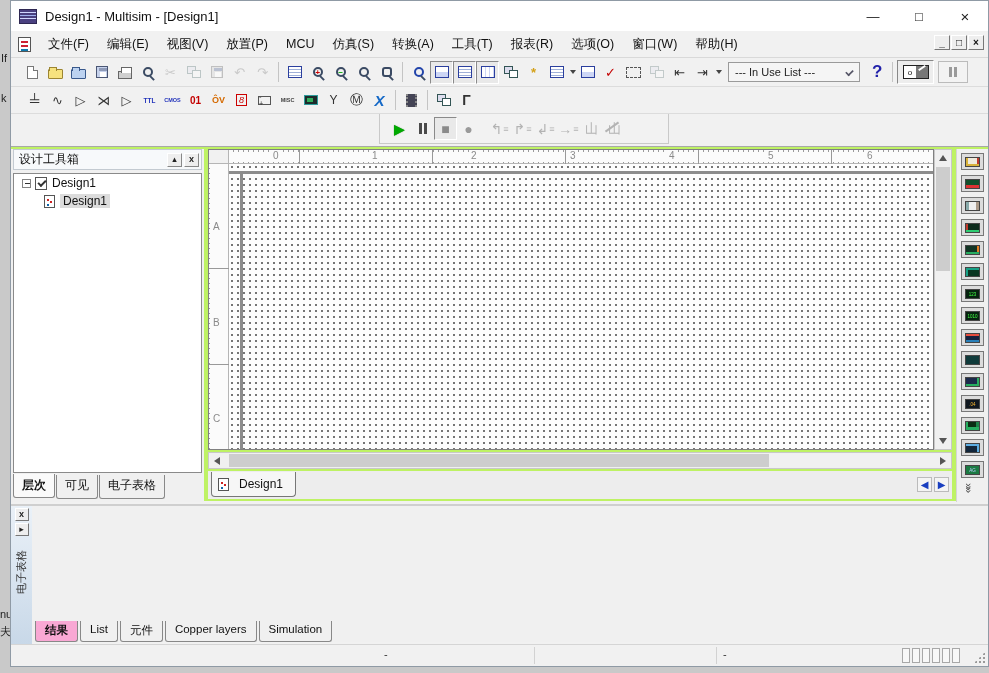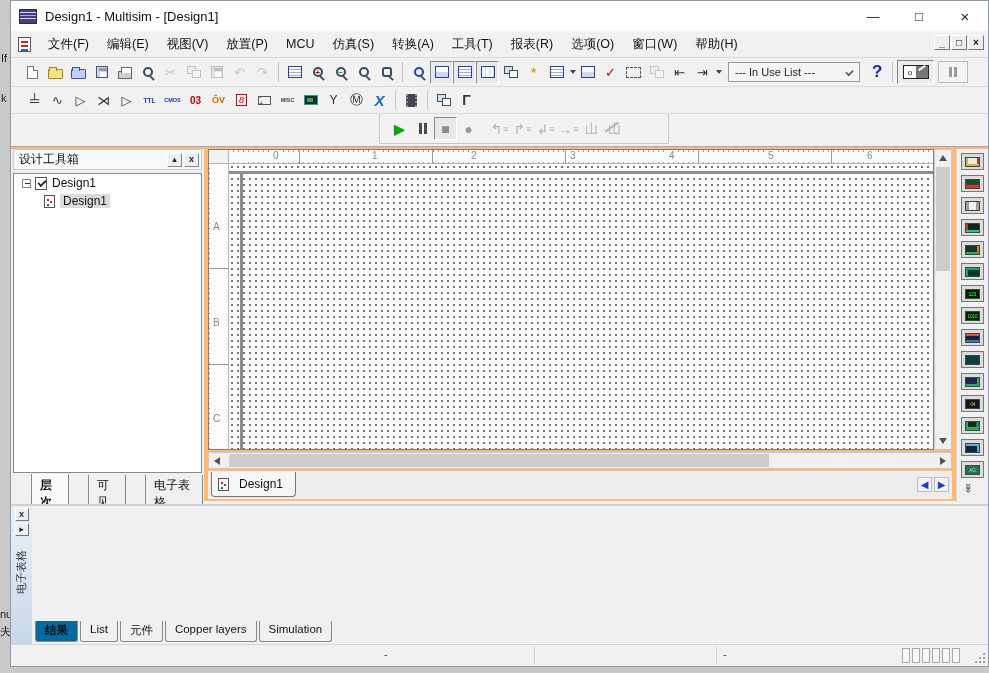--- a/index.html
+++ b/index.html
@@ -76,21 +76,21 @@
   .simbar .tb { font-size:14px; }
   .play { color:#00aa00; text-shadow:0 0 1px #060; }
   .pausebars { display:flex; gap:2px; } .pausebars i { width:3px; height:11px; background:#4a4a4a; }
   .stopbox { border:1px solid; border-color:#8a8a8a #fff #fff #8a8a8a; background:#e9e9e9; color:#8a8a8a; }
   .stepico { font-size:11px; color:#b3b3b3; display:flex; align-items:center; }
   .stepico em { font-style:normal; font-size:9px; margin-left:1px; }
   .handx { position:relative; }
   .handx:after { content:""; position:absolute; left:1px; top:9px; width:16px; height:2px; background:#b3b3b3; transform:rotate(-35deg); }
 
   
-  .main { position:absolute; left:0; top:145px; width:100%; height:355px; background:#fdba74; border-top:1px solid #a8a8a8; }
+  .main { position:absolute; left:0; top:145px; width:100%; height:355px; background:#bef264; border-top:1px solid #a8a8a8; }
 
   
   .dock { position:absolute; left:0; top:2px; width:193px; height:353px; background:#f0f0f0; }
   .dockhead { position:absolute; left:2px; top:0; width:189px; height:21px; background:#f7f9fb; border:1px solid #c3cad1; display:flex; align-items:center; }
   .dockhead .t { font-size:12px; color:#111; padding-left:5px; flex:1; }
   .dockbtn { width:15px; height:14px; margin-right:2px; background:#eee; border:1px solid; border-color:#fff #888 #888 #fff; font-size:9px; font-weight:bold; color:#222; display:flex; align-items:center; justify-content:center; line-height:1; }
   .treebox { position:absolute; left:2px; top:24px; width:189px; height:300px; background:#fff; border:1px solid #8a8a8a; }
   .treetools { display:flex; justify-content:flex-end; gap:9px; padding:7px 10px 6px 0; align-items:center; }
   .treetools .tb { width:20px; height:18px; }
   .te { font-size:11px; color:#bbb; font-weight:bold; }
@@ -99,21 +99,21 @@
   .trow { display:flex; align-items:center; height:18px; padding-left:8px; font-size:12px; color:#111; }
   .trow.child { padding-left:30px; }
   .expander { width:9px; height:9px; border:1px solid #848484; background:#fff; position:relative; margin-right:4px; flex:none; }
   .expander:after { content:""; position:absolute; left:2px; top:3.5px; width:5px; height:1px; background:#333; }
   .chk { width:12px; height:13px; border:1px solid #555; background:#fff; position:relative; margin-right:5px; flex:none; }
   .chk:after { content:""; position:absolute; left:2px; top:2px; width:6px; height:3px; border-left:2px solid #333; border-bottom:2px solid #333; transform:rotate(-45deg); }
   .schem { width:11px; height:13px; background:#fff; border:1px solid #555; position:relative; margin-right:5px; flex:none; }
   .schem:before { content:""; position:absolute; left:2px; top:3px; width:2px; height:2px; background:#c22; box-shadow:3px 2px 0 #c22, 0 5px 0 #16a; }
   .sel { background:#dcdcdc; padding:0 3px; }
   .docktabs { position:absolute; left:2px; top:326px; display:flex; }
-  .dtab { font-size:12px; color:#111; border:1px solid #888; border-top:none; background:#f0f0f0; padding:2px 8px 3px; border-radius:0 0 3px 3px; margin-right:1px;margin-left:18px; }
+  .dtab { font-size:12px; color:#111; border:1px solid #888; border-top:none; background:#f0f0f0; padding:2px 8px 3px; border-radius:0 0 3px 3px; margin-right:1px; }
   .dtab.active { background:#fafafa; font-weight:bold; position:relative; top:-1px; padding-top:3px; }
 
   
   .canvas { position:absolute; left:197px; top:2px; width:726px; height:301px; background:#fdfdfd; border:1px solid #808080; overflow:hidden; }
   .hruler { position:absolute; left:20px; top:0; width:706px; height:14px; background:#fbfbfb; border-bottom:1px solid #b5b5b5;
             background-image:radial-gradient(#9a9a9a 0.6px, transparent 0.7px); background-size:5px 14px; background-position:2px 7px; }
   .hruler b { position:absolute; top:0; font-size:10px; font-weight:normal; color:#8a8a8a; background:#fbfbfb; padding:0 2px; }
   .hdiv { position:absolute; top:0; width:1px; height:14px; background:#999; }
   .corner { position:absolute; left:0; top:0; width:20px; height:14px; background:#f1f1f1; border-right:1px solid #b5b5b5; border-bottom:1px solid #b5b5b5; }
   .vruler { position:absolute; left:0; top:14px; width:20px; height:287px; background:#fbfbfb; border-right:1px solid #b5b5b5;
@@ -166,21 +166,21 @@
 
   
   .sheetpanel { position:absolute; left:0; top:503px; width:100%; height:138px; background:#f0f0f0; border-top:2px solid #cfcfcf; }
   .sidebarstrip { position:absolute; left:0; top:0; width:21px; height:138px; background:linear-gradient(180deg,#eaf1f8,#c8d8e8); }
   .sidebarstrip .sb { width:14px; height:13px; margin:2px auto 0; background:#eee; border:1px solid; border-color:#fff #777 #777 #fff; font-size:9px; font-weight:bold; color:#222; display:flex; align-items:center; justify-content:center; line-height:1; }
   .sidelabel { position:absolute; left:3px; top:88px; font-size:11px; color:#333; white-space:nowrap; transform:rotate(-90deg); transform-origin:left top; }
   .sheetcontent { position:absolute; left:22px; top:3px; width:947px; height:110px; background:#fff; border:1px solid #8a8a8a; }
   .sheetmsg { font-size:12.5px; color:#111; padding:10px 0 0 30px; }
   .sheettabsrow { position:absolute; left:24px; top:115px; display:flex; }
   .stab { font-size:11.5px; color:#111; border:1px solid #888; border-top:none; background:#f0f0f0; padding:2px 9px 3px; border-radius:0 0 3px 3px; margin-right:2px; }
-  .stab.active { background:#0369a1; font-weight:bold; }
+  .stab.active { background:#f9a8d4; font-weight:bold; }
 
   
   .statusbar { position:absolute; left:0; top:643px; width:100%; height:22px; background:#f1f1f1; border-top:1px solid #d5d5d5; }
   .statusbar .fld { position:absolute; top:3px; font-size:11px; color:#333; }
   .ssep { position:absolute; top:2px; width:1px; height:17px; background:#d2d2d2; }
   .bars { position:absolute; right:28px; top:3px; display:flex; gap:2px; }
   .bars i { width:8px; height:15px; background:#f8f8f8; border:1px solid #a8a8a8; }
   .grip { position:absolute; right:2px; bottom:2px; width:13px; height:13px;
           background-image:radial-gradient(#9a9a9a 1px, transparent 1.2px); background-size:4px 4px; background-position:bottom right; clip-path:polygon(100% 0,100% 100%,0 100%); }
 </style>
@@ -326,21 +326,21 @@
 
   <div class="tbrow2">
     <span style="width:12px;"></span>
     <span class="tb" style="font-weight:bold;">╧</span>
     <span class="tb">∿</span>
     <span class="tb">▷</span>
     <span class="tb">⋊</span>
     <span class="tb">▷</span>
     <span class="tb ttxt">TTL</span>
     <span class="tb ttxt" style="font-size:5.5px;">CMOS</span>
-    <span class="tb red" style="font-weight:bold; font-size:10px;">03</span>
+    <span class="tb red" style="font-weight:bold; font-size:10px;">01</span>
     <span class="tb orange" style="font-weight:bold; font-size:9px;">ÔV</span>
     <span class="tb">
         <i class="seg8">8</i>
       </span>
     <span class="tb">
         <i class="batt">- +</i>
       </span>
     <span class="tb" style="font-size:5.5px; font-weight:bold; color:#444;">MISC</span>
     <span class="tb">
         <i class="dscreen">

